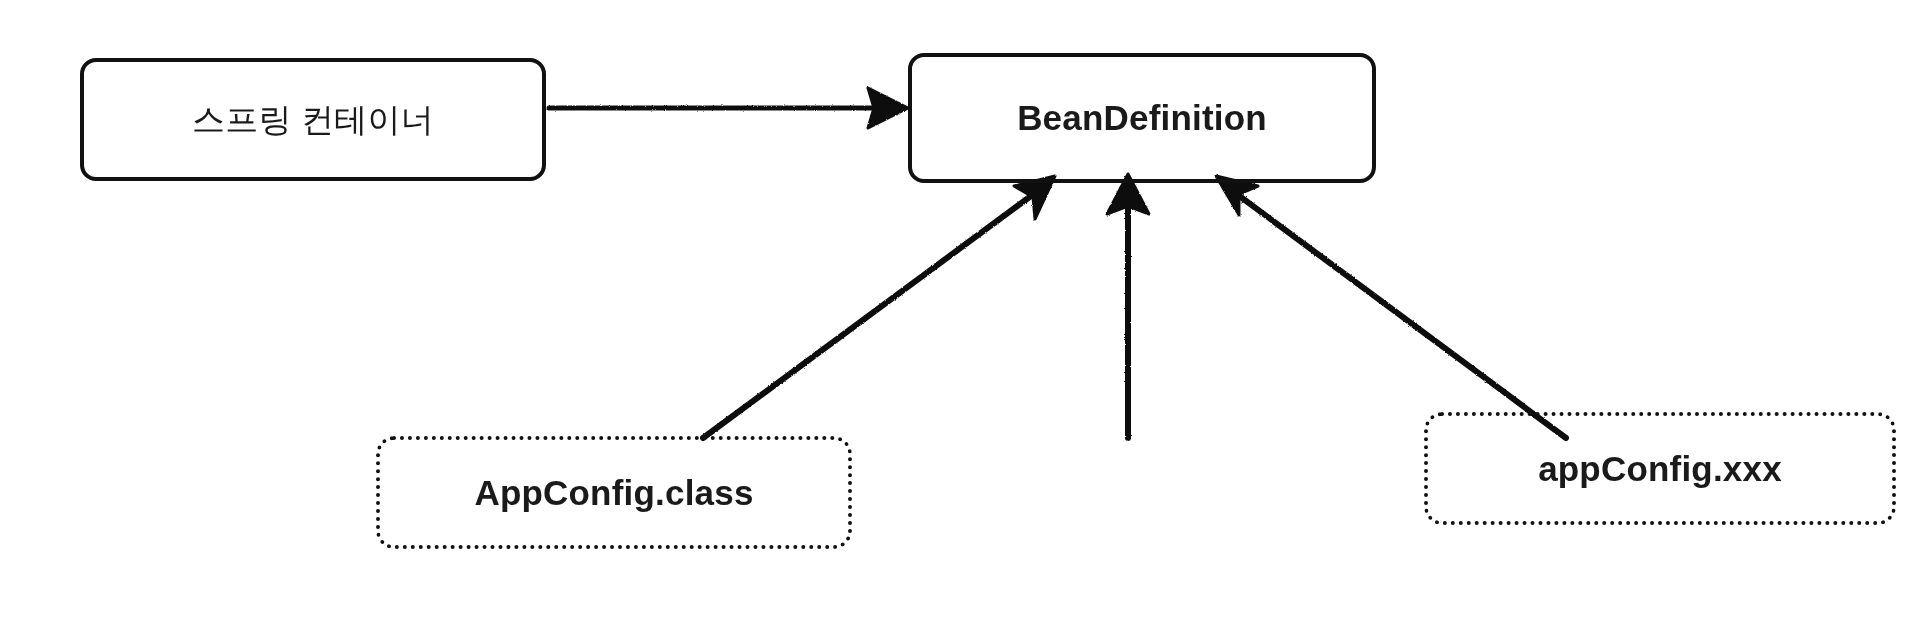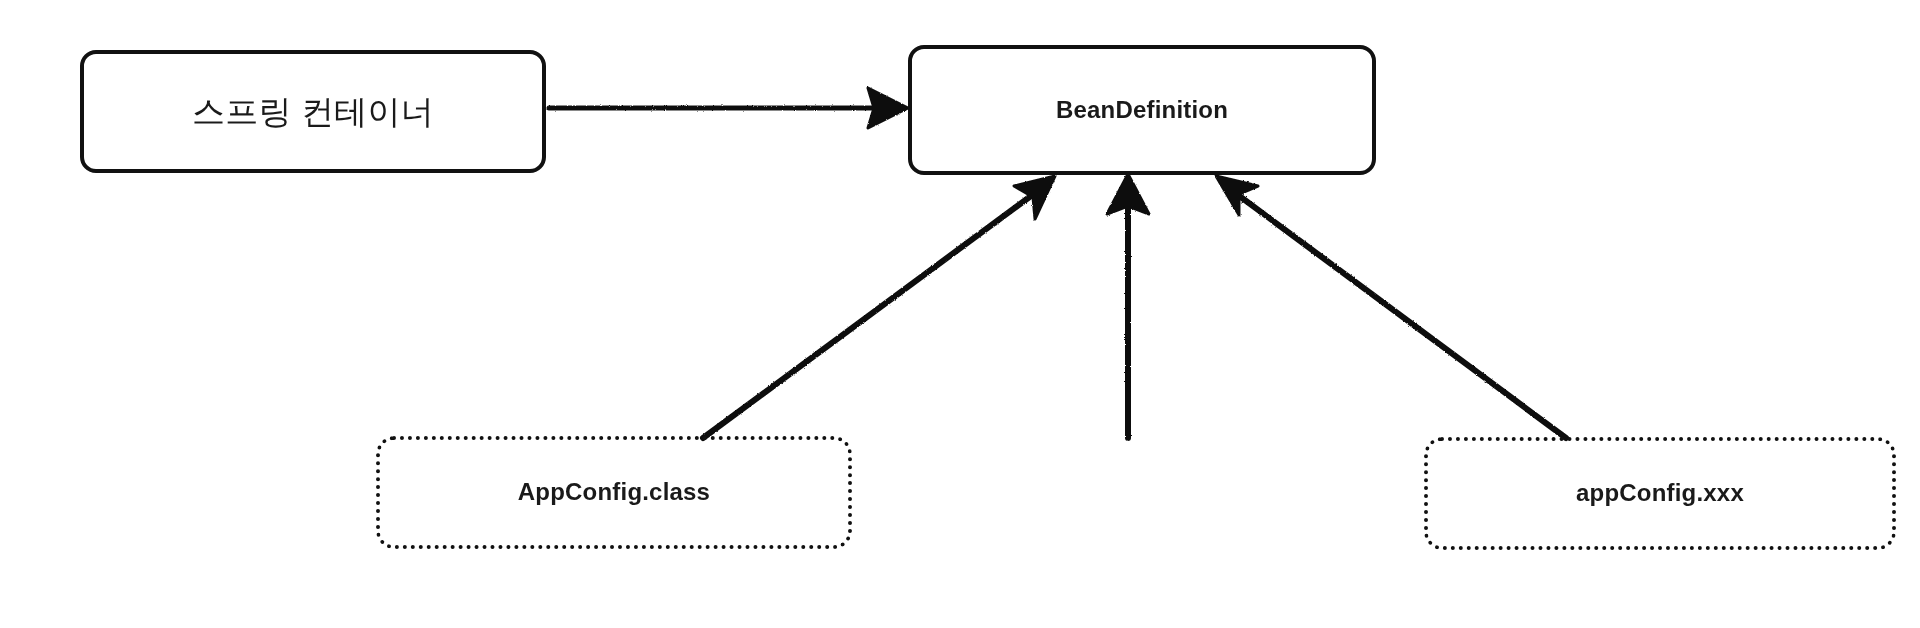--- a/index.html
+++ b/index.html
@@ -30,53 +30,54 @@
     display: flex;
     align-items: center;
     justify-content: center;
     background: transparent;
     text-align: center;
     color: #1a1a1a;
   }
   .node-solid {
     border: 4px solid #111111;
     border-radius: 16px;
+    margin-top: 8px;
   }
   .node-dotted {
     border: 4px dotted #111111;
     border-radius: 18px;
   }
   .node-label {
     font-size: 33px;
     line-height: 1.2;
     letter-spacing: 0.2px;
     white-space: nowrap;
   }
   .label-bold {
     font-weight: 700;
-    font-size: 24px;
+    font-size: 35px;
   }
   .label-regular {
     font-weight: 400;
   }
   
   #node-spring-container {
     left: 80px;  top: 50px;  width: 466px; height: 123px;
   }
   #node-bean-definition {
     left: 908px; top: 45px;  width: 468px; height: 130px;
   }
   #node-appconfig-class {
     left: 376px; top: 436px; width: 476px; height: 113px; align-items: center;
   }
   #node-appconfig-xml {
     left: 905px; top: 436px; width: 472px; height: 113px;
   }
   #node-appconfig-xxx {
-    left: 1424px; top: 437px; width: 472px; height: 113px;
+    left: 1424px; top: 412px; width: 472px; height: 113px;
   }
 </style>
 </head>
 <body>
 
 <div id="canvas">
 
   <svg class="diagram-svg" viewBox="0 0 1920 628">
     <defs>
       <filter id="rough" x="-20%" y="-20%" width="140%" height="140%">

